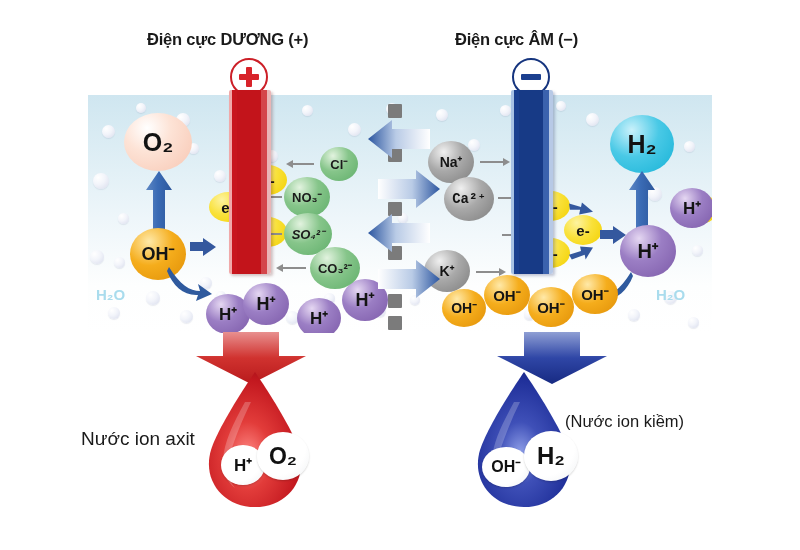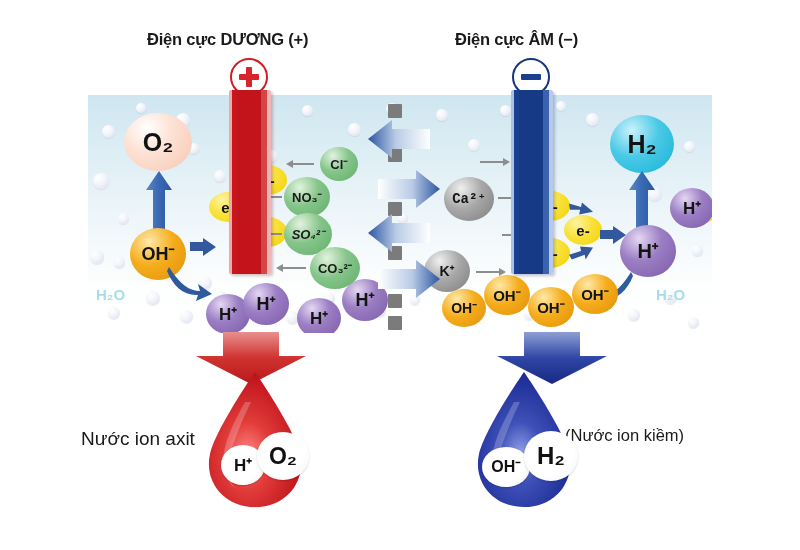--- a/index.html
+++ b/index.html
@@ -267,20 +267,23 @@
     </div>
     <div class="mol m-an" style="left:222px; top:152px; width:50px; height:42px; font-size:13px;">
       <span>CO₃²⁻</span>
     </div>
 
     <div class="tiny-arrow left" style="left:204px; top:68px;  width:22px;"></div>
     <div class="tiny-arrow left" style="left:176px; top:101px; width:18px;"></div>
     <div class="tiny-arrow left" style="left:176px; top:138px; width:18px;"></div>
     <div class="tiny-arrow left" style="left:194px; top:172px; width:24px;"></div>
 
+    <div class="mol m-ca" style="left:340px; top:46px; width:46px; height:42px; font-size:14px;">
+      <span>Na⁺</span>
+    </div>
     <div class="mol m-ca" style="left:356px; top:82px; width:50px; height:44px; font-size:14px;font-family:Liberation Mono, monospace;">
       <span>Ca²⁺</span>
     </div>
     <div class="mol m-ca" style="left:336px; top:155px; width:46px; height:42px; font-size:14px;">
       <span>K⁺</span>
     </div>
 
     <div class="tiny-arrow right" style="left:392px; top:66px;  width:24px;"></div>
     <div class="tiny-arrow right" style="left:410px; top:102px; width:24px;"></div>
     <div class="tiny-arrow right" style="left:414px; top:139px; width:24px;"></div>
@@ -440,21 +443,21 @@
     <defs>
         <linearGradient id="gab" x1="0" y1="0" x2="0" y2="1">
       <stop offset="0" stop-color="#8f9fd4"></stop>
           <stop offset="0.5" stop-color="#2f46a6"></stop>
       <stop offset="1" stop-color="#172a82"></stop>
         </linearGradient>
       </defs>
     <path d="M27 0 L83 0 L83 24 L110 24 L55 52 L0 24 L27 24 Z" fill="url(#gab)"></path>
   </svg>
 
-  <div class="out-sub" style="left:565px; top:412px;margin-top:14px;">(Nước ion kiềm)</div>
+  <div class="out-sub" style="left:565px; top:412px;">(Nước ion kiềm)</div>
 
   <svg class="droplet" style="left:474px; top:372px; width:100px; height:135px;" viewBox="0 0 100 135">
     <defs>
       <radialGradient id="dropb" cx="0.46" cy="0.60" r="0.72">
         <stop offset="0" stop-color="#8f9fe8"></stop>
           <stop offset="0.32" stop-color="#3f50b8"></stop>
         <stop offset="0.75" stop-color="#20309a"></stop>
           <stop offset="1" stop-color="#141f6e"></stop>
       </radialGradient>
     </defs>

